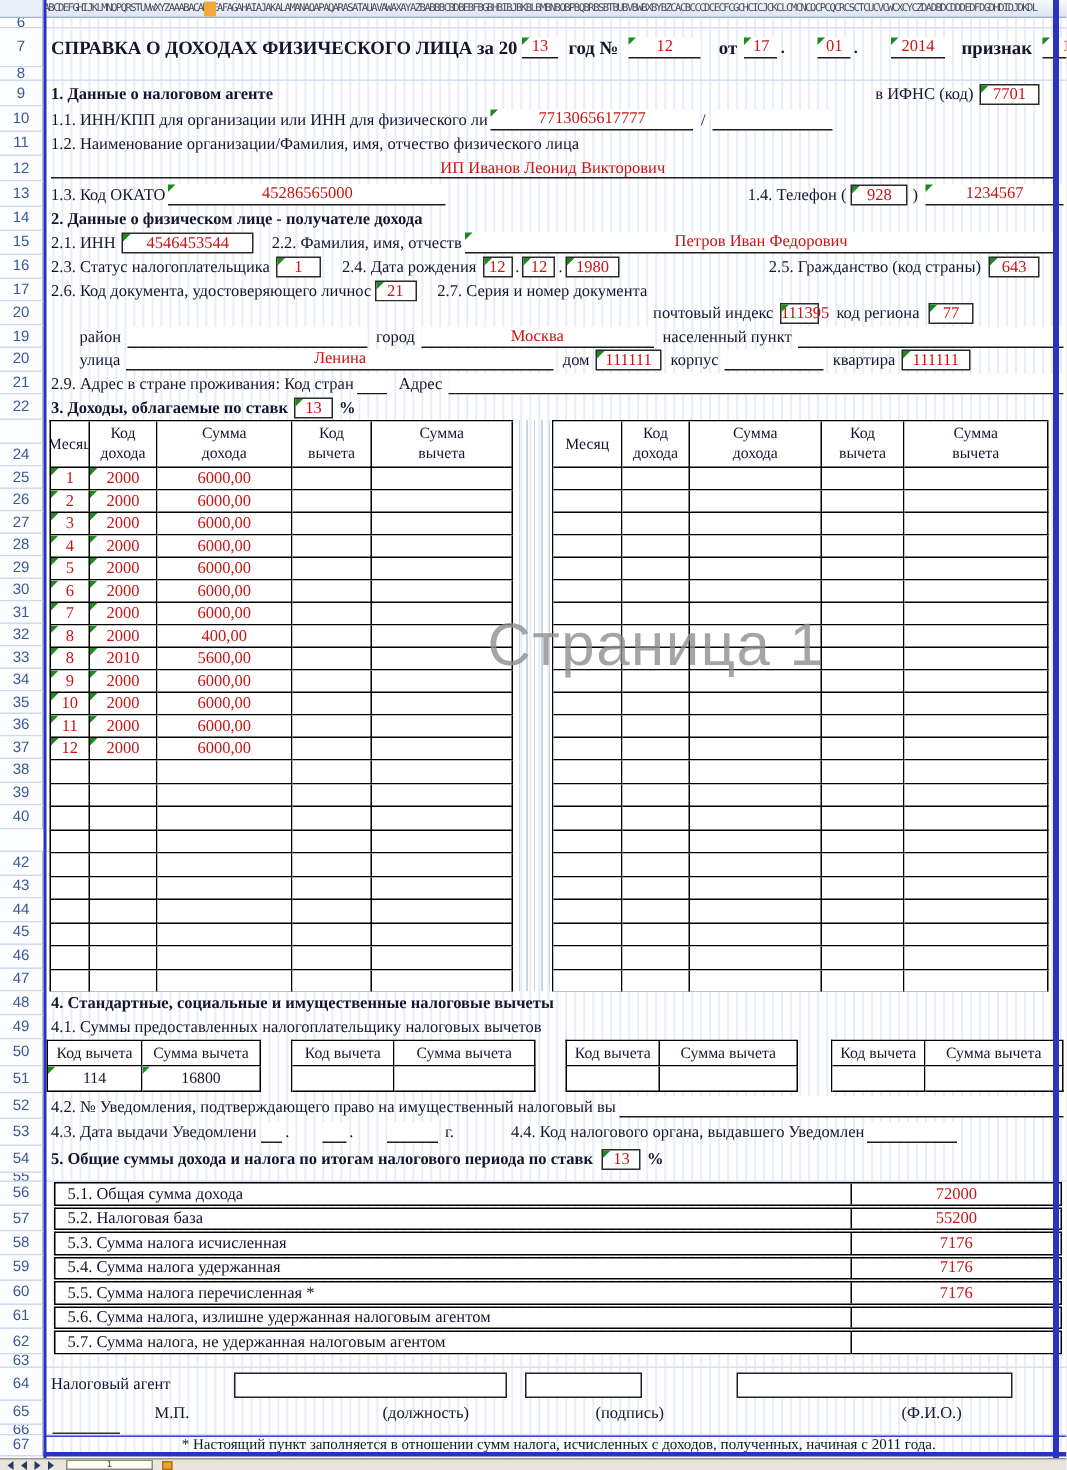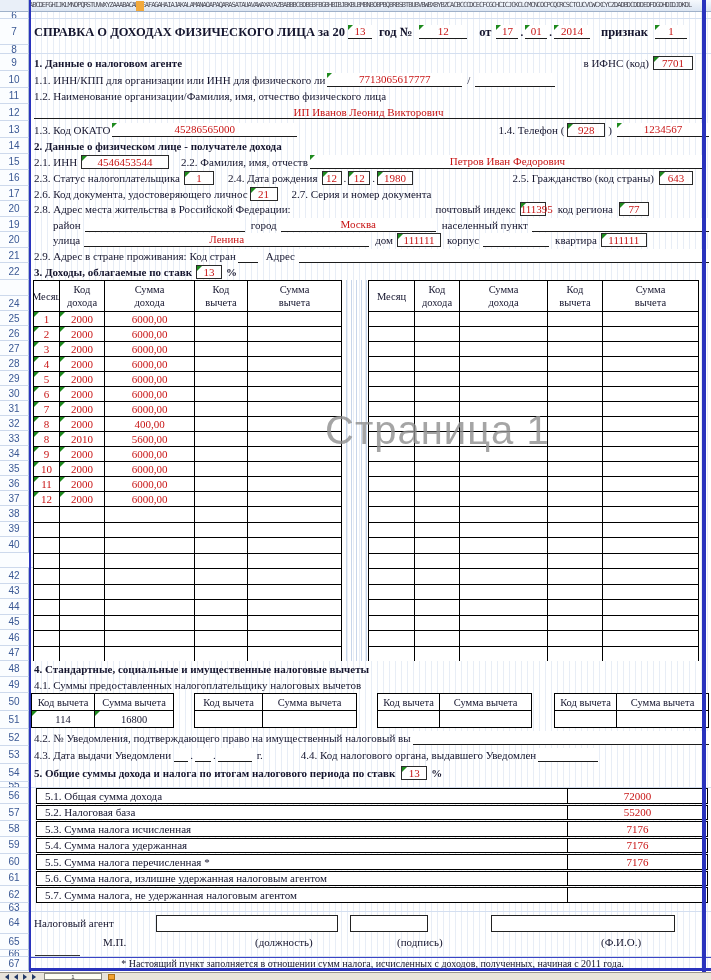--- a/index.html
+++ b/index.html
@@ -24,21 +24,21 @@
   .rstack{ width:29px; flex:0 0 29px; display:flex; flex-direction:column;}
   .rc{ flex:1; position:relative; display:flex; align-items:center; overflow:hidden; padding-left:5px;}
   .filler .rc{ border-bottom:1px solid #d4dff0; }
   
   .lbl{ font:11px "Liberation Serif","DejaVu Serif",serif; color:#15152e; white-space:nowrap;}
   .b{ font-weight:bold; }
   .t12{ font-size:12.5px; }
   .red{ color:#c81414; }
   .uv,.bv{ display:inline-block; height:14px; line-height:13px; text-align:center;
            font:11px "Liberation Serif",serif; color:#c81414; position:relative; background:#fff; flex:none;}
-  .uv{ border-bottom:1px solid #1c1c1c; }
+  .uv{ border-bottom:1px solid #1c1c1c;margin-left:20px; }
   .bv{ border:1px solid #2a2a2a; }
   .grow{ flex:1 1 auto; }
   .tri::before{ content:''; position:absolute; left:0; top:0; width:0; height:0;
                 border-top:5px solid #1e8a1e; border-right:5px solid transparent;}
   .uline-full{ border-bottom:1px solid #1c1c1c; text-align:center; font:11px "Liberation Serif",serif;}
   
   .tables-rc{ align-items:flex-start !important; padding-left:4px !important;}
   .itable{ display:grid; background:#fff; border-top:1.2px solid #000; border-left:1.2px solid #000;
            grid-template-rows:31px repeat(13,15px) repeat(10,15.5px);}
   .it-left{ width:309px; grid-template-columns:26px 45px 90px 53px 1fr;}
@@ -201,21 +201,20 @@
         <div class="rc">
       <span class="lbl">2.6. Код документа, удостоверяющего личнос</span>
       <span class="bv red tri" style="width:28px;margin-left:2px">21</span>
       <span class="lbl" style="margin-left:14px">2.7. Серия и номер документа</span>
     </div>
       </div>
 
     <div class="srow" style="height:16px">
         <div class="rn">20</div>
         <div class="rc">
-      <span class="lbl">2.8. Адрес места жительства в Российской Федерации:</span>
       <span class="lbl" style="margin-left:auto">почтовый индекс</span>
       <span class="bv red tri" style="width:26px;margin-left:4px">111395</span>
       <span class="lbl" style="margin-left:12px">код региона</span>
       <span class="bv red tri" style="width:30px;margin-left:6px;margin-right:62px">77</span>
     </div>
       </div>
 
     <div class="srow" style="height:15px">
         <div class="rn">19</div>
         <div class="rc">

